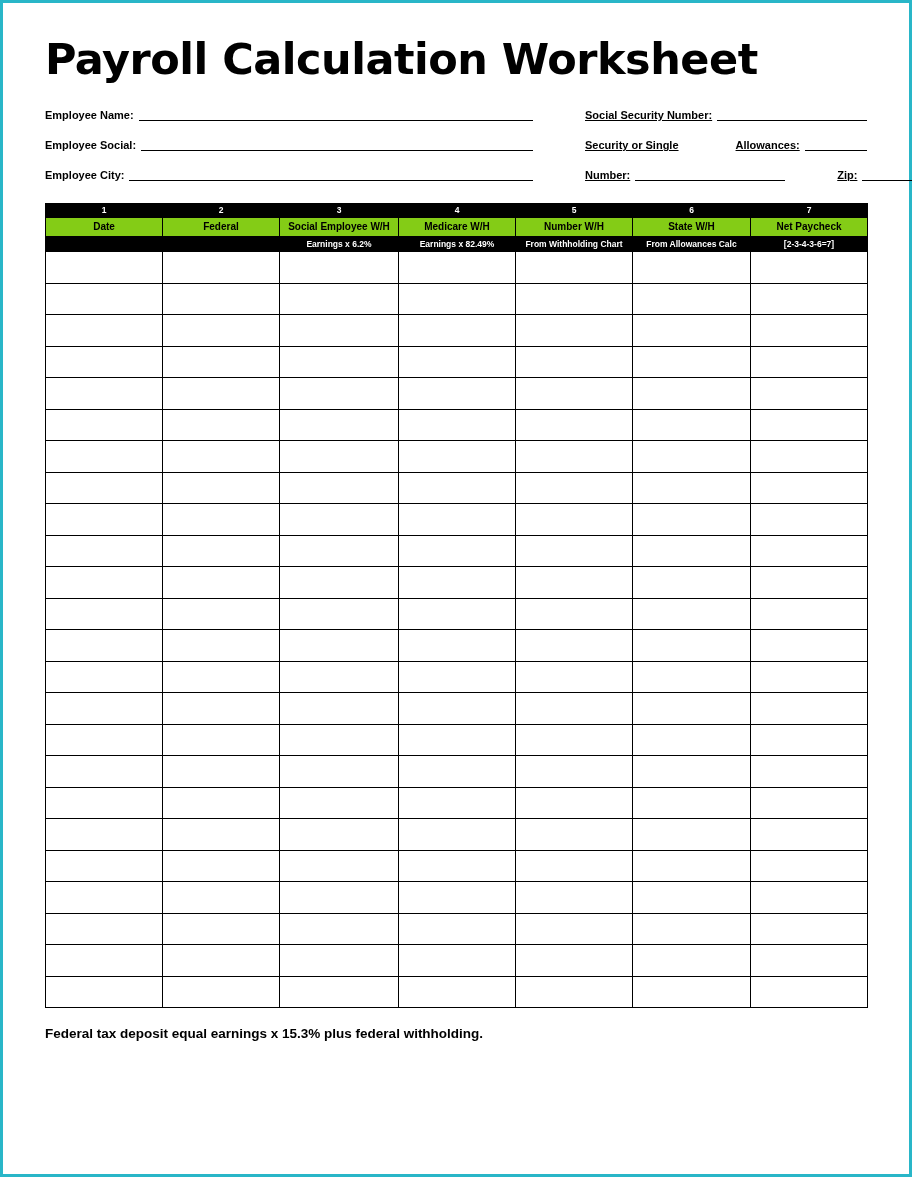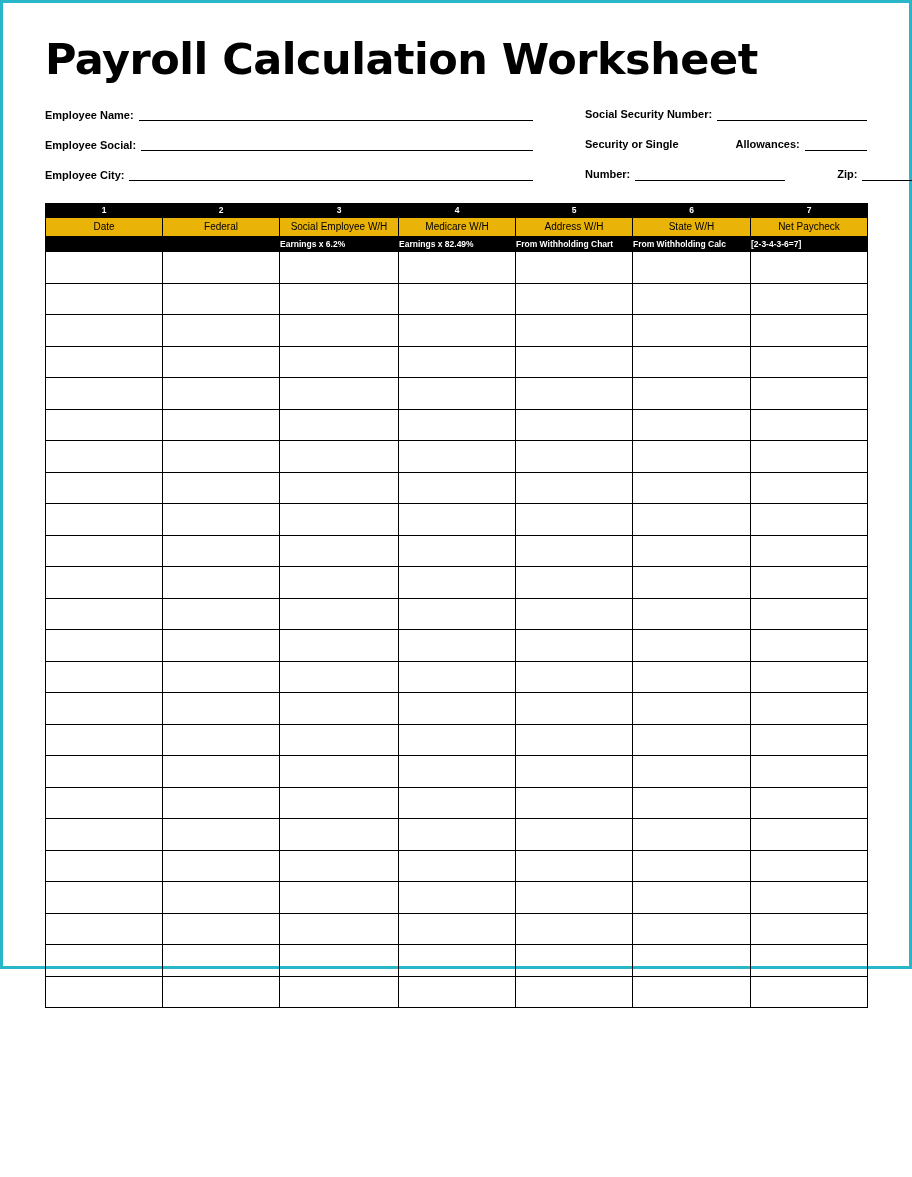--- a/index.html
+++ b/index.html
@@ -10,21 +10,21 @@
   body {
     width: 912px;
     height: 1177px;
     font-family: "Liberation Sans", sans-serif;
     color: #000000;
     overflow: hidden;
   }
   .page-frame {
     box-sizing: border-box;
     width: 912px;
-    height: 969px;
+    height: 1177px;
     border: 3px solid #29b6c8;
     background: #ffffff;
     padding: 0;
     position: relative;
   }
   .sheet {
     box-sizing: border-box;
     position: absolute;
     left: 12px;
     top: 12px;
@@ -54,21 +54,23 @@
     font-weight: bold;
   }
   .info-left {
     display: flex;
     align-items: flex-end;
     width: 488px;
     flex: 0 0 488px;
   }
   .info-right {
     display: flex;
+    align-items: flex-end;
     flex: 1 1 auto;
+    text-decoration: underline;
   }
   .field-label {
     white-space: nowrap;
     font-size: 11px;
     font-weight: bold;
     padding-right: 5px;
   }
   .field-line {
     flex: 1 1 auto;
     border-bottom: 1px solid #000000;
@@ -94,32 +96,32 @@
     background: #000000;
     color: #ffffff;
     text-align: center;
     font-size: 8.5px;
     font-weight: bold;
     height: 13px;
     line-height: 13px;
     border-color: #000000;
   }
   .hdr-name {
-    background: #eab308;
+    background: #84cc16;
     color: #000000;
     text-align: center;
     font-size: 10px;
-    font-weight: normal;
+    font-weight: bold;
     height: 18px;
     line-height: 18px;
   }
   .hdr-formula {
     background: #000000;
     color: #ffffff;
-    text-align: left;
+    text-align: center;
     font-size: 8.5px;
     font-weight: bold;
     height: 14px;
     line-height: 14px;
     border-color: #000000;
   }
   .hdr-formula.blank {
     background: #000000;
     border-color: #000000;
   }
@@ -203,31 +205,31 @@
           <th class="hdr-num">4</th>
           <th class="hdr-num">5</th>
           <th class="hdr-num">6</th>
           <th class="hdr-num">7</th>
         </tr>
         <tr>
           <th class="hdr-name">Date</th>
           <th class="hdr-name">Federal</th>
           <th class="hdr-name">Social Employee W/H</th>
           <th class="hdr-name">Medicare W/H</th>
-          <th class="hdr-name">Address W/H</th>
+          <th class="hdr-name">Number W/H</th>
           <th class="hdr-name">State W/H</th>
           <th class="hdr-name">Net Paycheck</th>
         </tr>
         <tr>
           <th class="hdr-formula blank"></th>
           <th class="hdr-formula blank"></th>
           <th class="hdr-formula">Earnings x 6.2%</th>
           <th class="hdr-formula">Earnings x 82.49%</th>
           <th class="hdr-formula">From Withholding Chart</th>
-          <th class="hdr-formula">From Withholding Calc</th>
+          <th class="hdr-formula">From Allowances Calc</th>
           <th class="hdr-formula">[2-3-4-3-6=7]</th>
         </tr>
       </thead>
       <tbody id="payroll-body">
           <tr>
             <td class="data-cell"></td>
             <td class="data-cell"></td>
             <td class="data-cell"></td>
             <td class="data-cell"></td>
             <td class="data-cell"></td>
@@ -437,15 +439,16 @@
             <td class="data-cell"></td>
             <td class="data-cell"></td>
             <td class="data-cell"></td>
             <td class="data-cell"></td>
             <td class="data-cell"></td>
             <td class="data-cell"></td>
           </tr>
         </tbody>
     </table>
 
+    <div class="footnote">Federal tax deposit equal earnings x 15.3% plus federal withholding.</div>
 
   </div>
 </div>
 
 </body></html>

